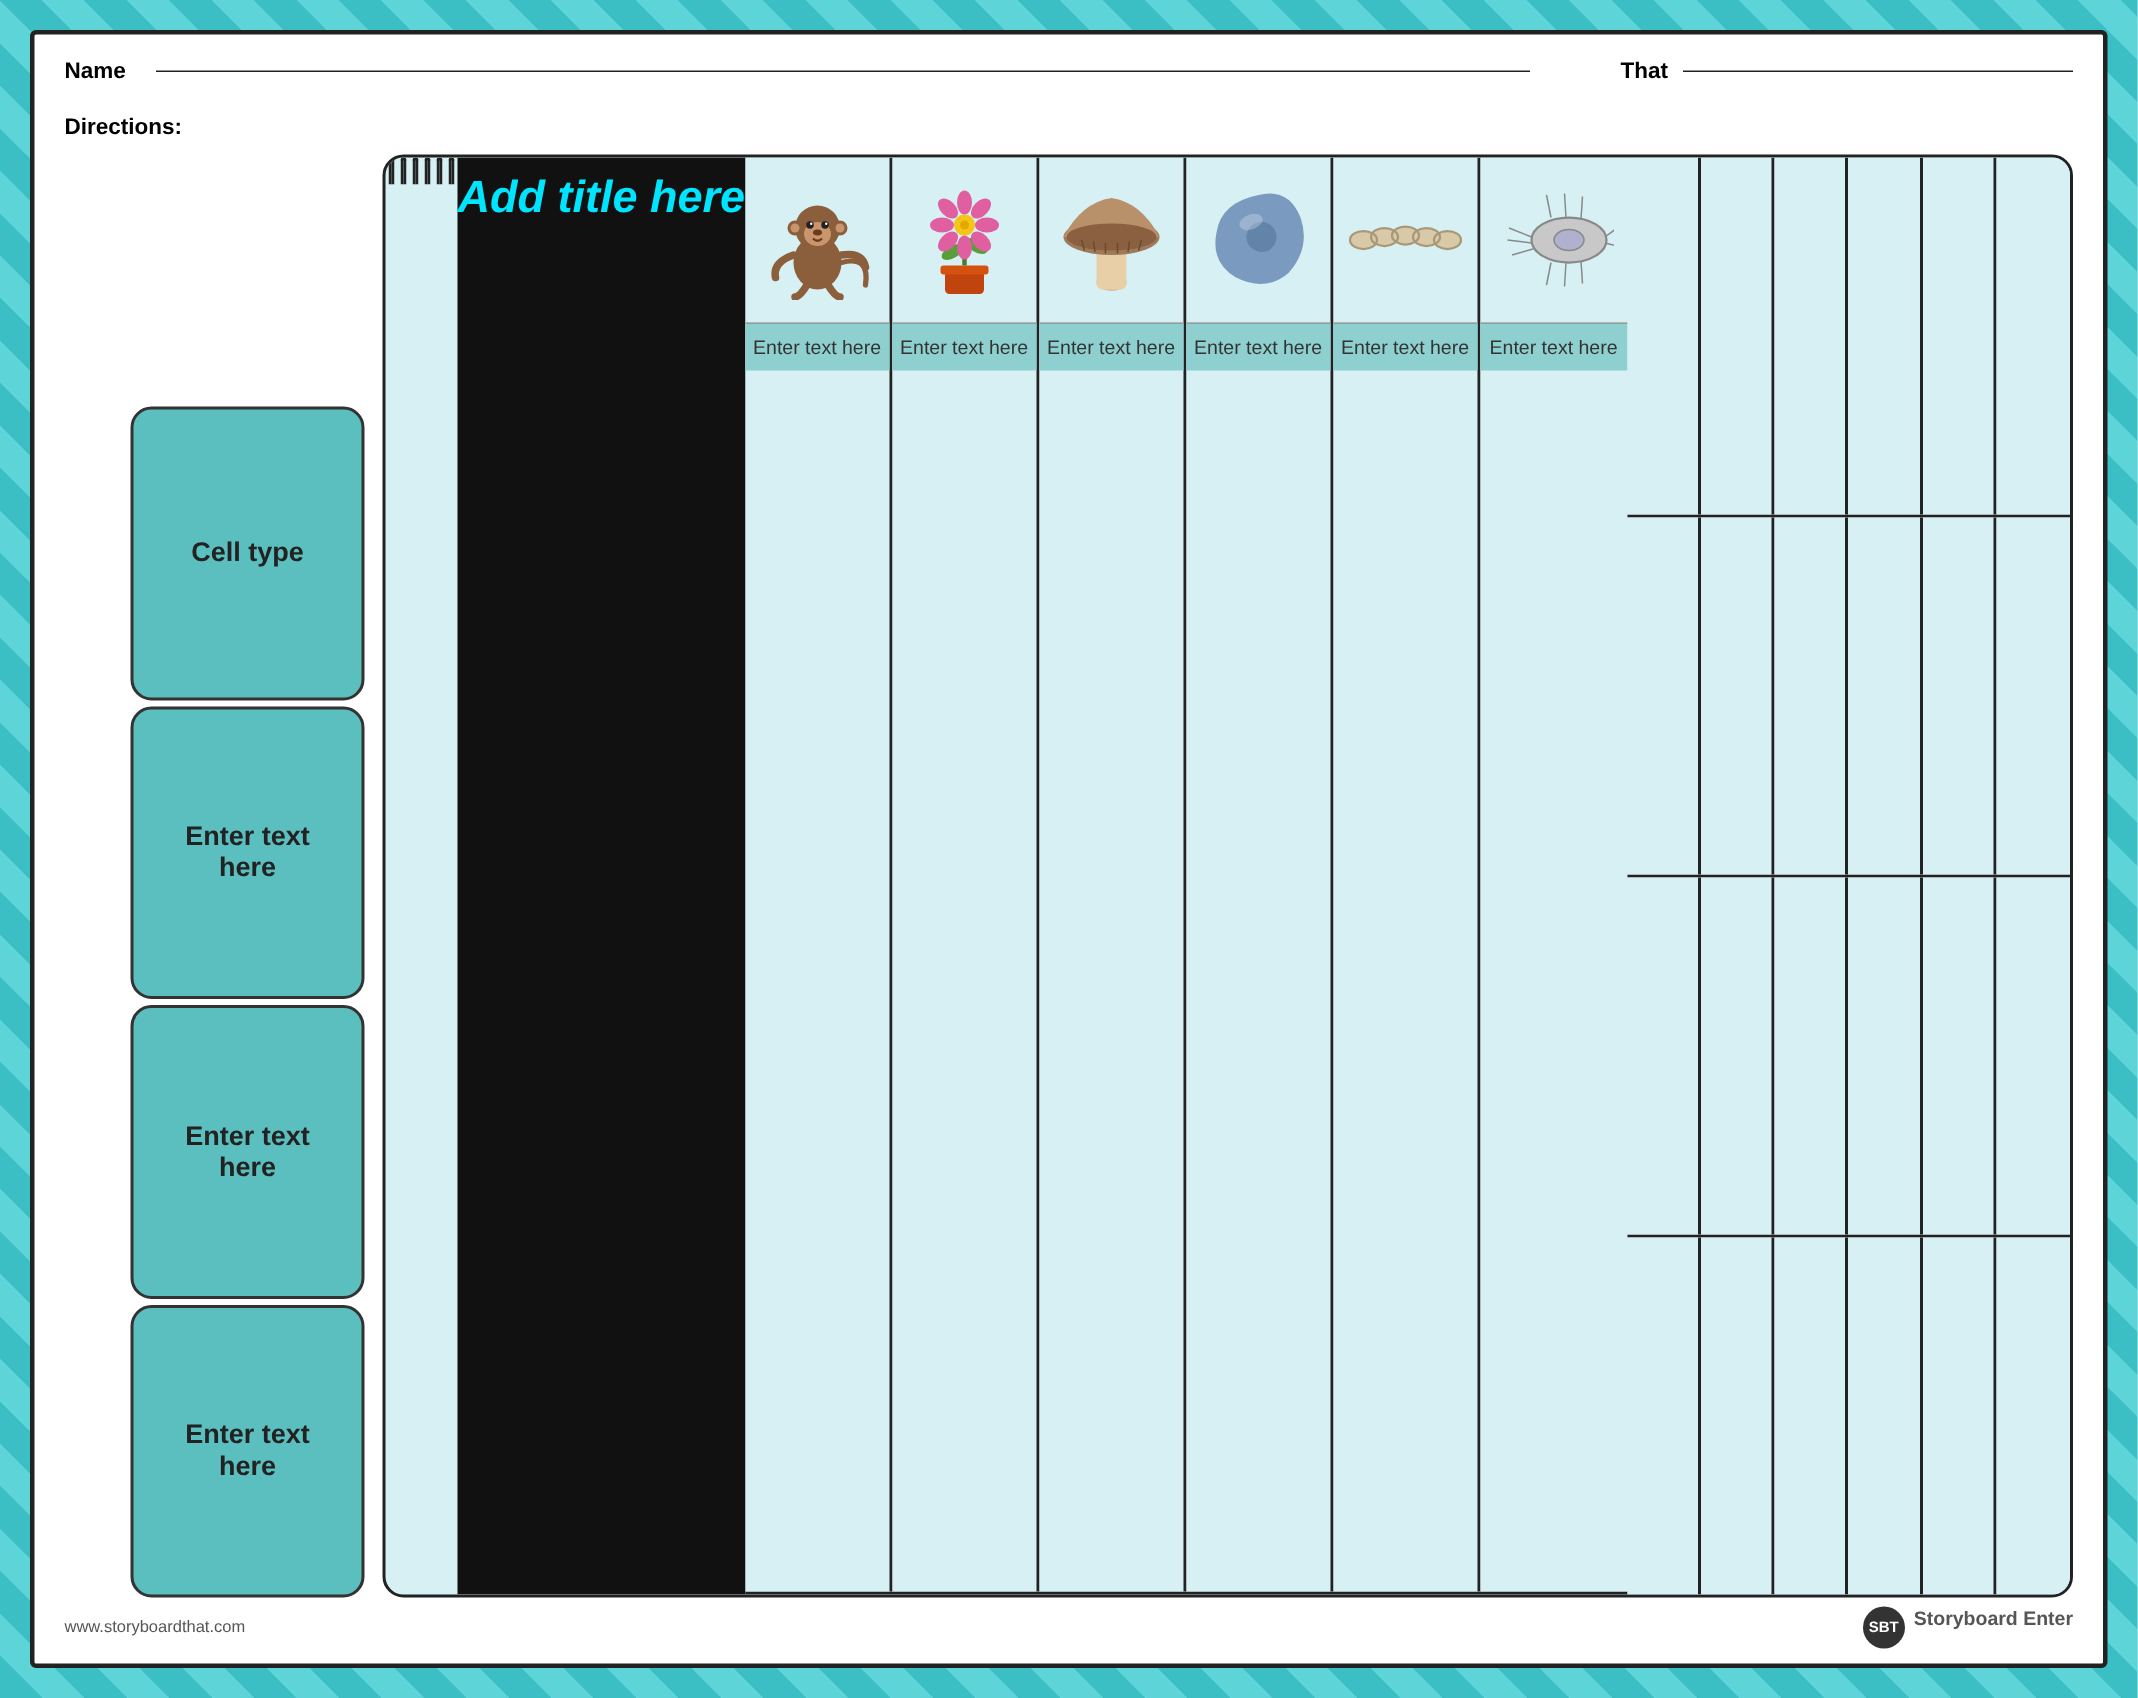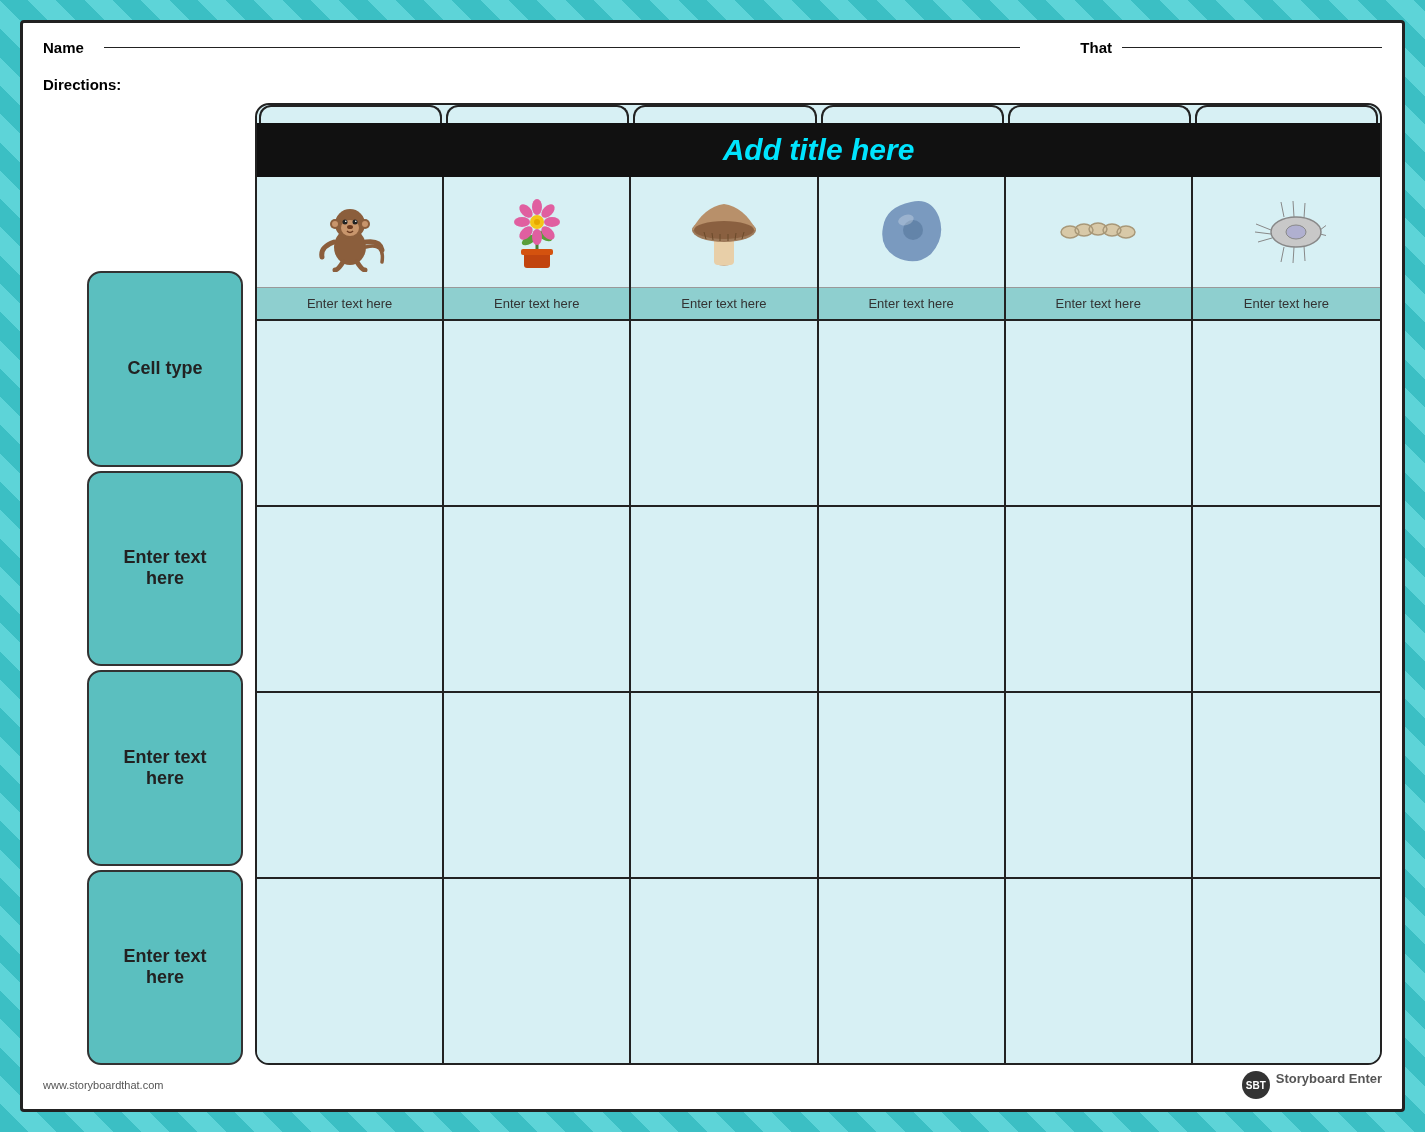--- a/index.html
+++ b/index.html
@@ -113,21 +113,21 @@
     }
 
     .row-label-btn:last-child {
       margin-bottom: 0;
     }
 
     
     .grid-area {
       flex: 1;
       display: flex;
-      flex-direction: column;
+      flex-direction: row;
       border: 2px solid #222;
       border-radius: 14px;
       overflow: hidden;
       background: #d7f0f4;
     }
 
     
     .title-bar {
       background: #111;
       color: #00e5ff;

